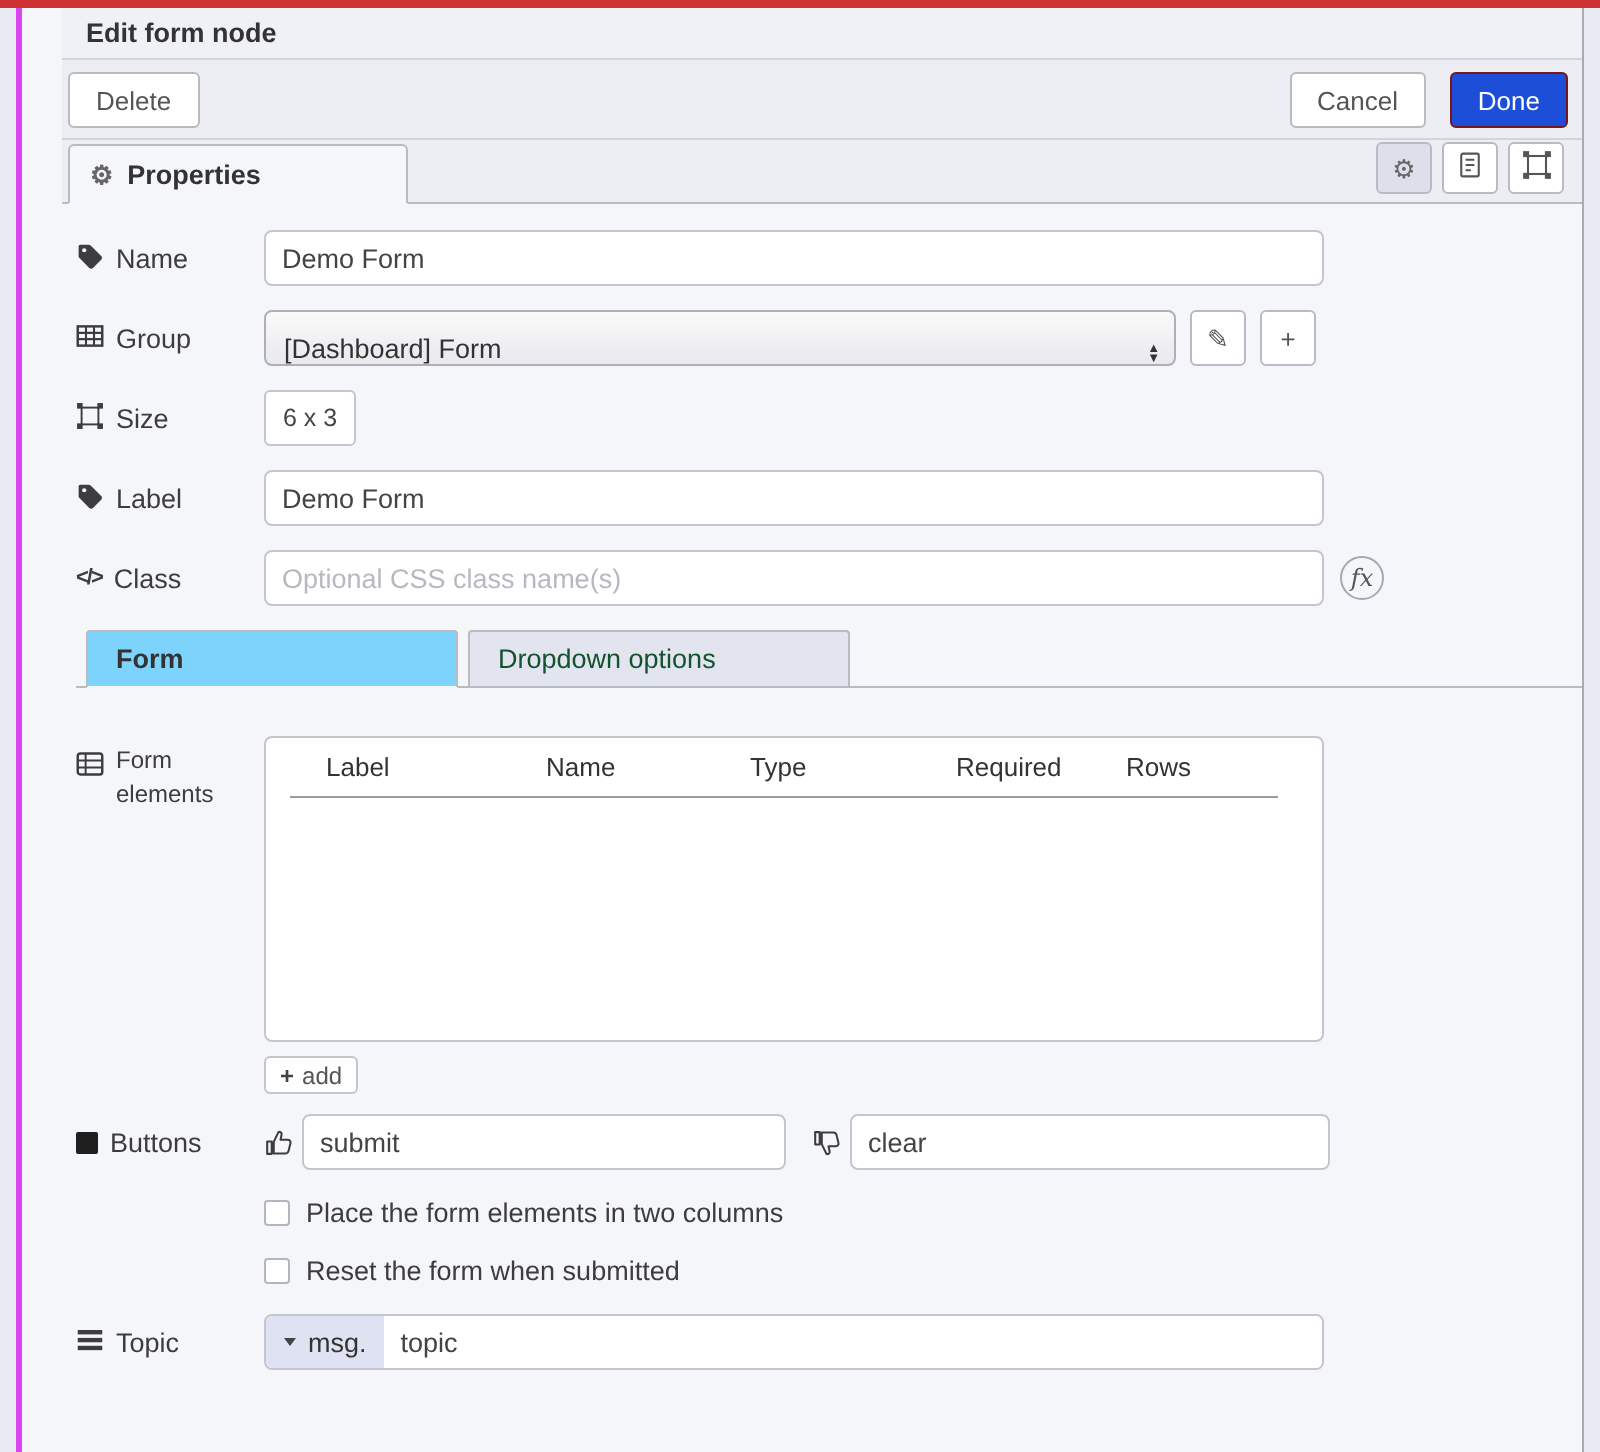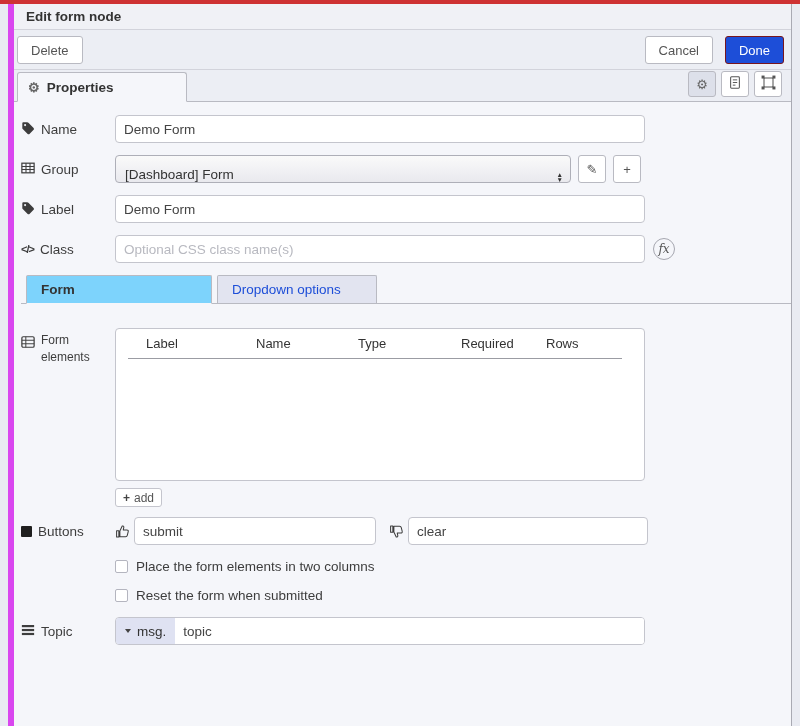--- a/index.html
+++ b/index.html
@@ -5,21 +5,21 @@
   * { box-sizing: border-box; }
   html, body { margin:0; padding:0; }
   body {
     width:800px; height:726px; overflow:hidden;
     background:#e9ebf2; color:#444;
     font-family:"Liberation Sans", sans-serif; font-size:14px;
   }
   .redbar { height:4px; background:#ce3233; }
   .tray {
     margin:0 8px; height:722px; background:#f5f6fa;
-    border-left:6px solid #d946ef; border-right:1px solid #a9aab3;
+    border-left:3px solid #d946ef; border-right:1px solid #a9aab3;padding-left:20px;
   }
   .tray-header {
     height:26px; padding:5px 12px; background:#f0f1f6;
     border-bottom:1px solid #d2d3db;
     font-weight:bold; font-size:13.5px; color:#333;
   }
   .tray-toolbar {
     position:relative; height:40px; background:#eceef4;
     border-bottom:1px solid #d2d3db;
   }
@@ -94,22 +94,22 @@
   .subtab {
     position:absolute; height:29px; display:flex; align-items:center;
     padding:0 14px; border:1px solid #b9bac2; border-radius:2px 2px 0 0;
     font-size:13.5px; cursor:pointer;
   }
   .subtab.active {
     left:5px; bottom:-1px; width:186px; background:#7dd3fc;
     border-bottom:1px solid #f5f6fa; font-weight:bold; color:#333;
   }
   .subtab.inactive {
-    left:196px; bottom:0; width:160px; height:28px; background:#e2e4f0;
-    border-bottom:none; color:#1d4ed8;
+    left:196px; bottom:0; width:191px; height:28px; background:#e2e4f0;
+    border-bottom:none; color:#14532d;
   }
   .fe-row { display:flex; margin-top:24px; align-items:flex-start; }
   .fe-label {
     flex:none; width:94px; display:flex; gap:6px; padding-top:4px;
     font-size:12px; color:#3d3d3d; line-height:1.45;
   }
   .fe-table {
     width:530px; height:153px; background:#fff;
     border:1px solid #c4c5cd; border-radius:4px;
   }
@@ -237,20 +237,35 @@
         </span>
       </div>
       <div class="sq-btn">
         <span>✎</span>
       </div>
       <div class="sq-btn">
         <span>+</span>
       </div>
     </div>
 
+    <div class="form-row">
+      <div class="row-label">
+        <span>
+          <svg width="14" height="14" viewBox="0 0 16 16">
+              <rect x="3.2" y="3.2" width="9.6" height="9.6" fill="none" stroke="#3d3d3d" stroke-width="1.1"></rect>
+              <rect x="0.6" y="0.6" width="3.2" height="3.2" fill="#3d3d3d"></rect>
+              <rect x="12.2" y="0.6" width="3.2" height="3.2" fill="#3d3d3d"></rect>
+              <rect x="0.6" y="12.2" width="3.2" height="3.2" fill="#3d3d3d"></rect>
+              <rect x="12.2" y="12.2" width="3.2" height="3.2" fill="#3d3d3d"></rect>
+            </svg>
+        </span>
+        <span>Size</span>
+      </div>
+      <div class="size-btn">6 x 3</div>
+    </div>
 
     <div class="form-row">
       <div class="row-label">
         <span>
           <svg width="14" height="14" viewBox="0 0 16 16">
               <path d="M1.5 2.5c0-.6.4-1 1-1h4.6c.5 0 1 .2 1.4.6l5.9 5.9c.6.6.6 1.5 0 2.1l-4.7 4.7c-.6.6-1.5.6-2.1 0L1.7 8.9a2 2 0 0 1-.2-1.4V2.5z" fill="#3d3d3d"></path>
               <circle cx="4.7" cy="4.7" r="1.2" fill="#f5f6fa"></circle>
             </svg>
         </span>
         <span>Label</span>

